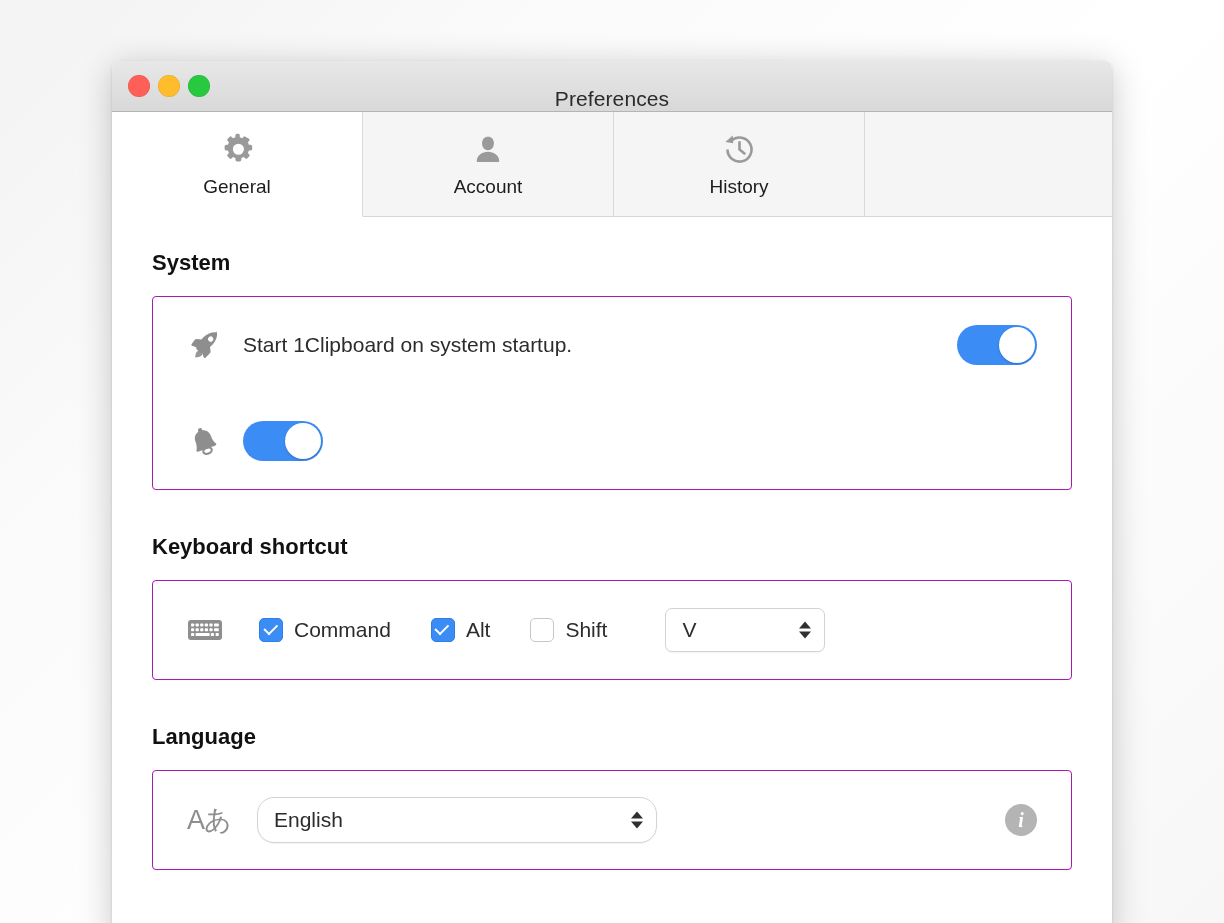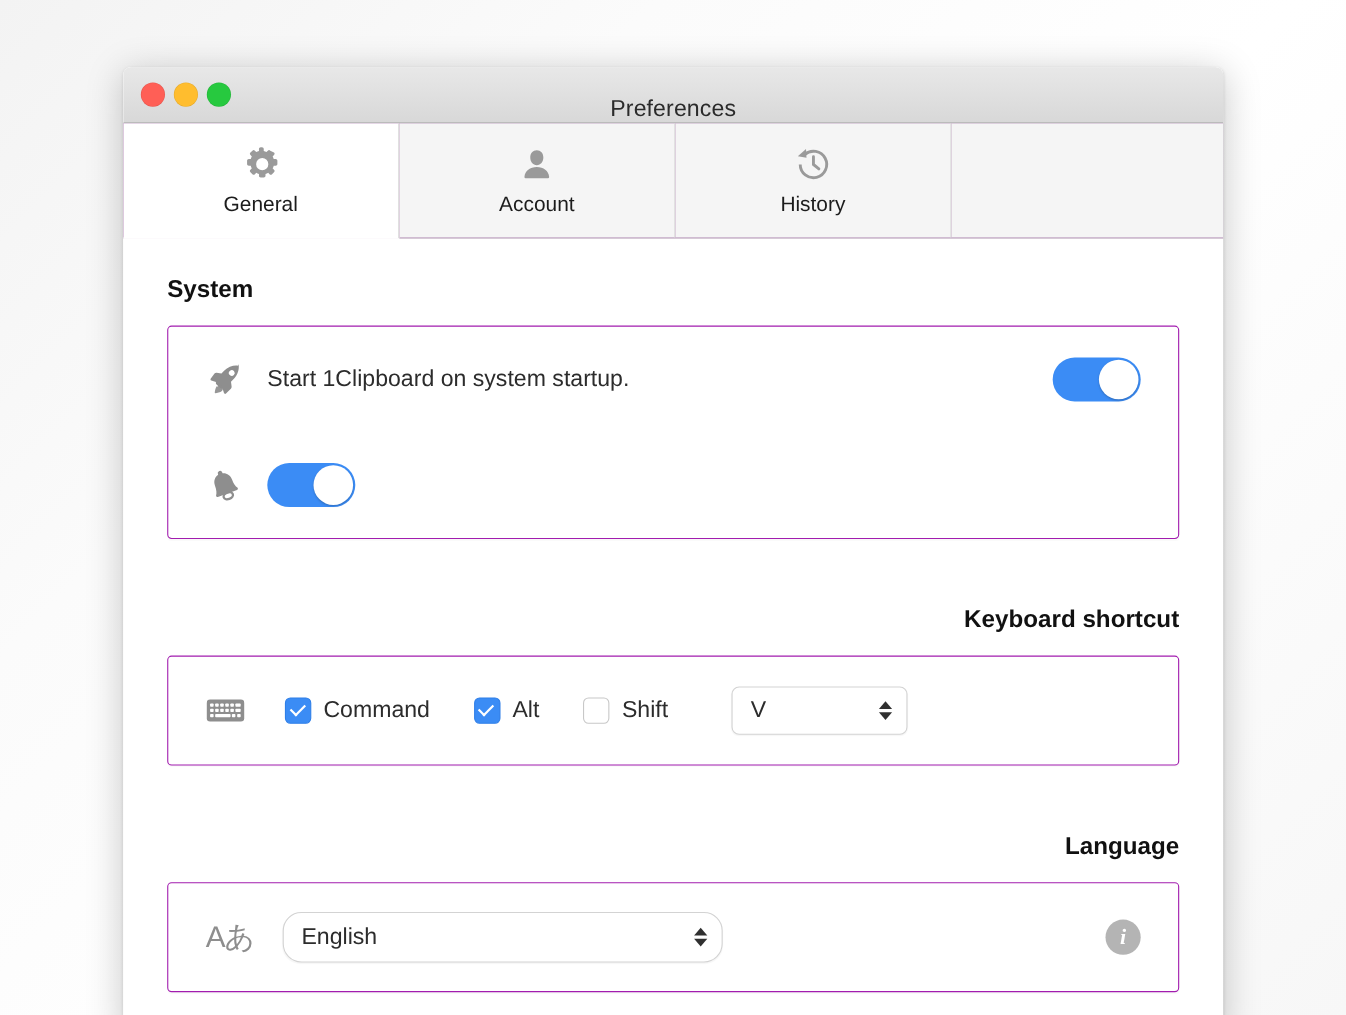--- a/index.html
+++ b/index.html
@@ -62,21 +62,21 @@
     font-size: 21px;
     color: #2b2b2b;
     font-weight: 400;
     letter-spacing: 0.1px;
   }
 
   
   .tabbar {
     display: flex;
     height: 105px;
-    background: #701a75;
+    background: #22c55e;
     border-bottom: 1px solid #d6d6d6;
   }
   .tab {
     width: 251px;
     display: flex;
     flex-direction: column;
     align-items: center;
     justify-content: center;
     gap: 7px;
     background: #f5f5f5;
@@ -110,21 +110,21 @@
     background: #ffffff;
     height: calc(100% - 51px - 105px);
   }
 
   .section-title {
     font-size: 22px;
     font-weight: bold;
     color: #111;
     margin-bottom: 20px;
   }
-  .section + .section { margin-top: 60px; text-align: right; }
+  .section + .section { margin-top: 44px; }
 
   .card {
     border: 1px solid #a21caf;
     border-radius: 4px;
     background: #fff;
     box-shadow: 0 1px 1px rgba(0,0,0,0.025);
   }
 
   
   .row {

